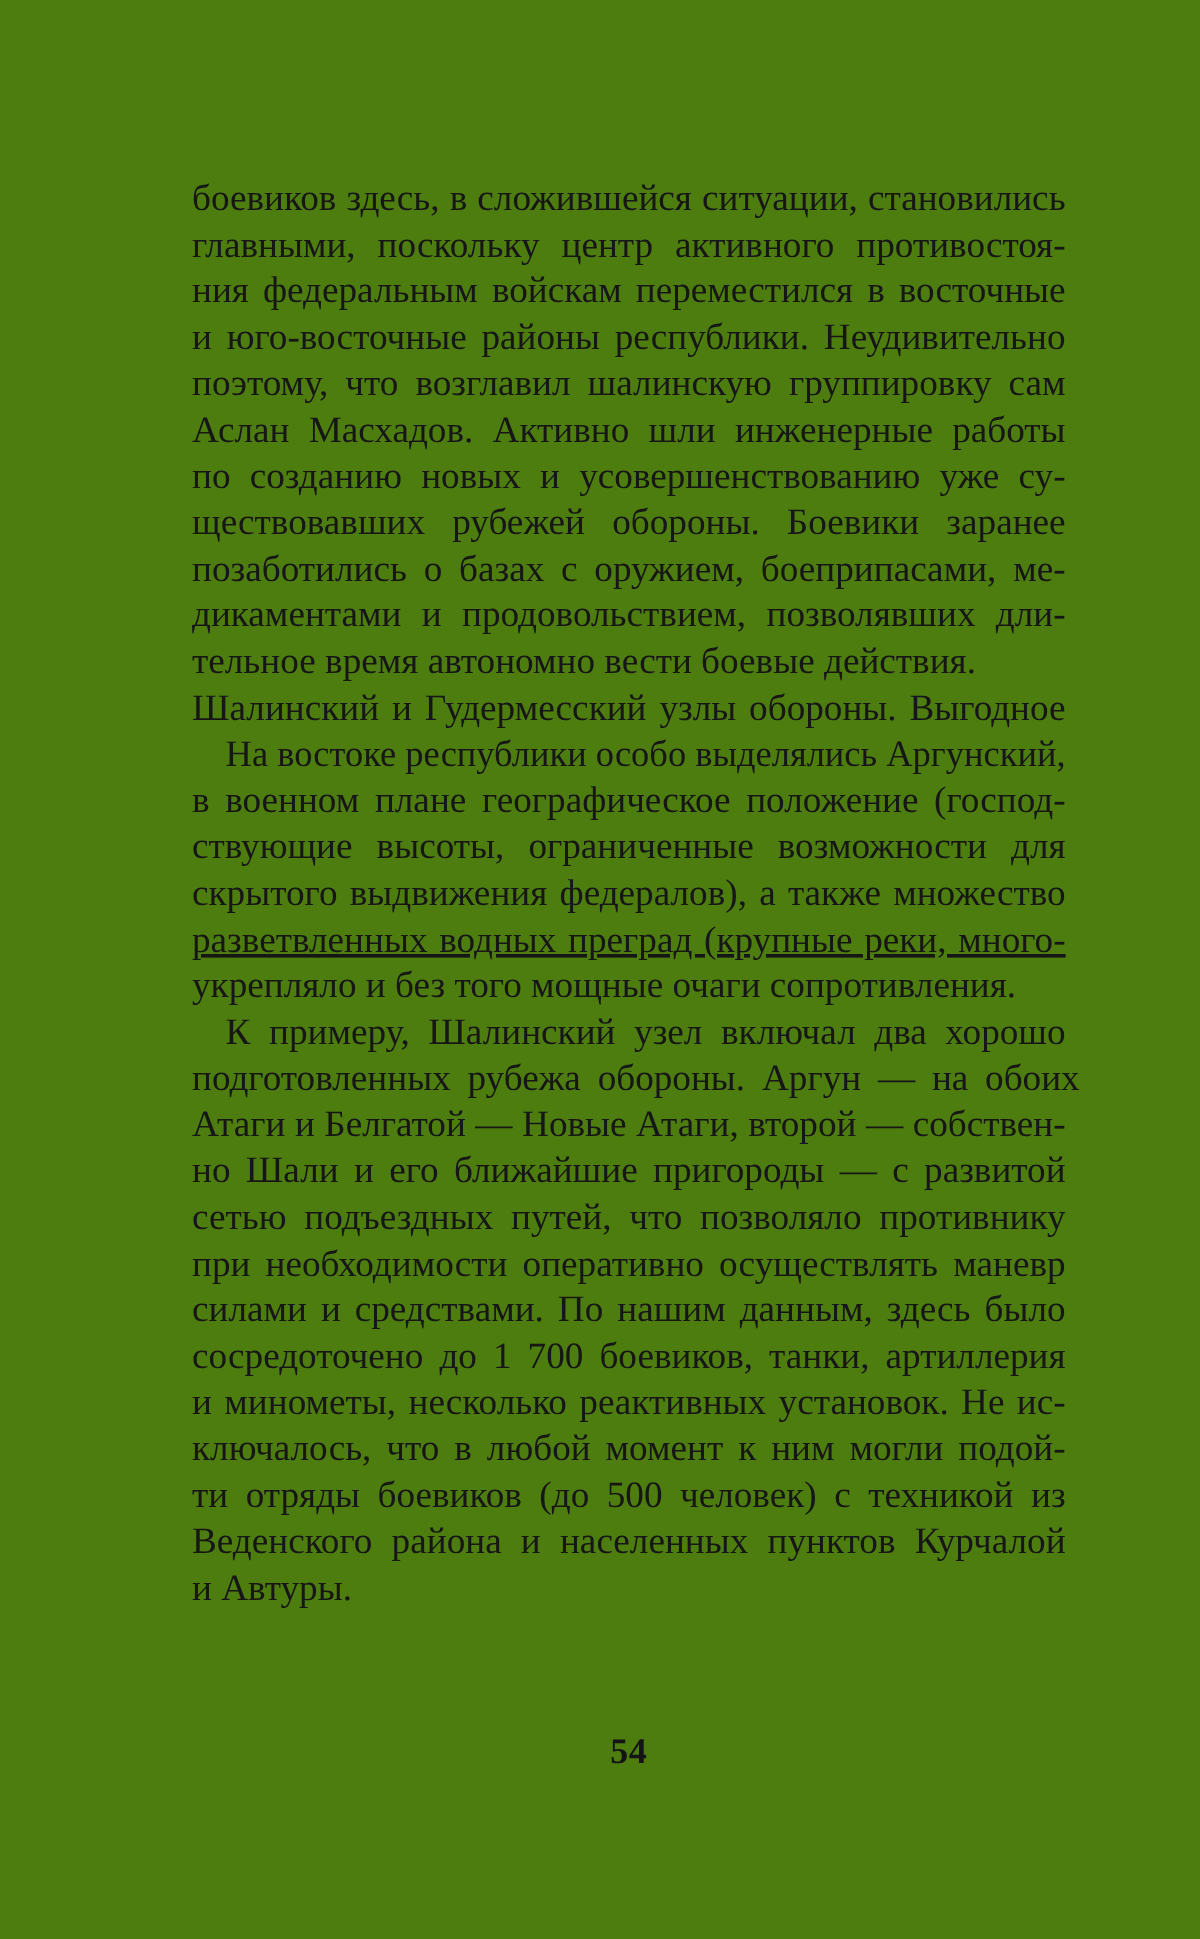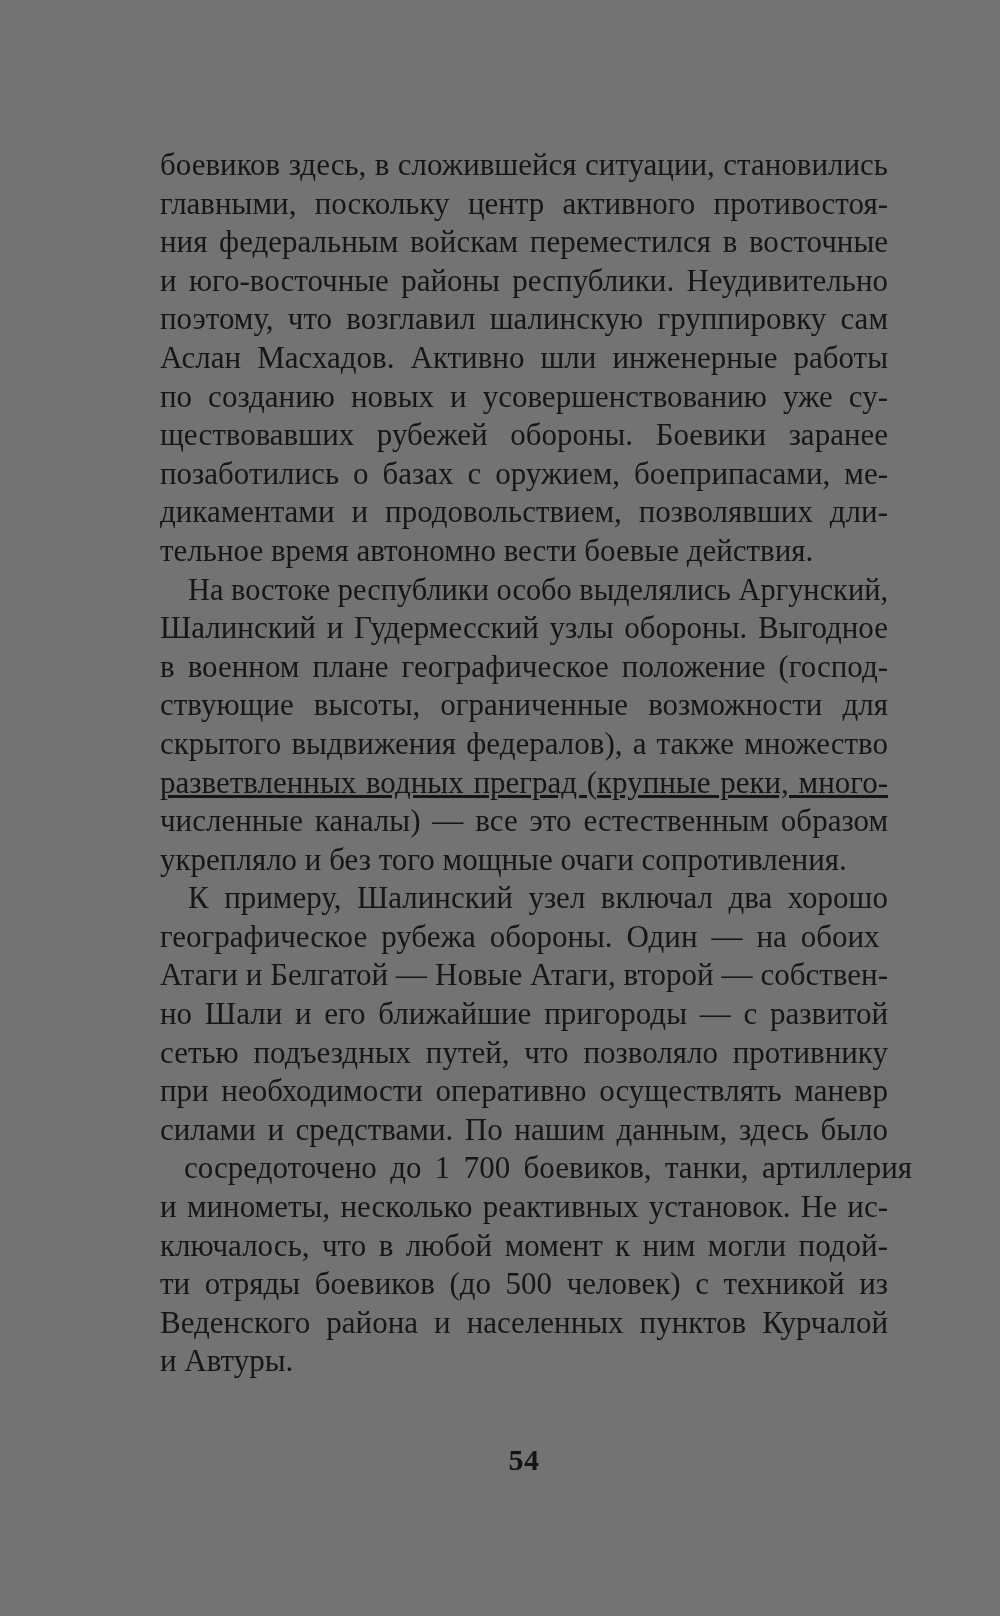--- a/index.html
+++ b/index.html
@@ -11,21 +11,21 @@
     height: 1616px;
     background: #ffffff;
     position: relative;
     font-family: "Liberation Serif", "DejaVu Serif", serif;
     color: #161616;
     overflow: hidden;
   }
   .page {
     position: absolute;
     inset: 0;
-    background: #737373;
+    background: #4d7c0f;
   }
   .text-block {
     position: absolute;
     left: 160px;
     top: 146px;
     width: 728px;
   }
   .line {
     height: 38.6px;
     line-height: 38.6px;
@@ -62,36 +62,35 @@
       <div class="line"><span style="word-spacing: 10.5469px;">главными, поскольку центр активного противостоя-</span></div>
       <div class="line"><span style="word-spacing: 3.91562px;">ния федеральным войскам переместился в восточные</span></div>
       <div class="line"><span style="word-spacing: 4.55078px;">и юго-восточные районы республики. Неудивительно</span></div>
       <div class="line"><span style="word-spacing: 6.45px;">поэтому, что возглавил шалинскую группировку сам</span></div>
       <div class="line"><span style="word-spacing: 8.3125px;">Аслан Масхадов. Активно шли инженерные работы</span></div>
       <div class="line"><span style="word-spacing: 8.27604px;">по созданию новых и усовершенствованию уже су-</span></div>
       <div class="line"><span style="word-spacing: 14.8711px;">ществовавших рубежей обороны. Боевики заранее</span></div>
       <div class="line"><span style="word-spacing: 6.22135px;">позаботились о базах с оружием, боеприпасами, ме-</span></div>
       <div class="line"><span style="word-spacing: 9.1875px;">дикаментами и продовольствием, позволявших дли-</span></div>
       <div class="line"><span>тельное время автономно вести боевые действия.</span></div>
+      <div class="line"><span style="word-spacing: 2.98125px;">Шалинский и Гудермесский узлы обороны. Выгодное</span></div>
       <div class="line indent"><span style="transform: scaleX(0.980178);">На востоке республики особо выделялись Аргунский,</span></div>
-      <div class="line"><span style="word-spacing: 2.98125px;">Шалинский и Гудермесский узлы обороны. Выгодное</span></div>
       <div class="line"><span style="word-spacing: 5.25312px;">в военном плане географическое положение (господ-</span></div>
       <div class="line"><span style="word-spacing: 12.3164px;">ствующие высоты, ограниченные возможности для</span></div>
       <div class="line"><span style="word-spacing: 2.43438px;">скрытого выдвижения федералов), а также множество</span></div>
       <div class="line"><span style="word-spacing: 1.9625px; text-decoration: underline;">разветвленных водных преград (крупные реки, много-</span></div>
-      <div class="line"><span style="word-spacing: 4.17188px;">численные каналы) — все это естественным образом</span></div>
       <div class="line"><span>укрепляло и без того мощные очаги сопротивления.</span></div>
       <div class="line indent"><span style="word-spacing: 7.73438px;">К примеру, Шалинский узел включал два хорошо</span></div>
-      <div class="line"><span style="word-spacing: 6.21875px;">географическое рубежа обороны. Один — на обоих</span></div>
+      <div class="line"><span style="word-spacing: 6.21875px;">подготовленных рубежа обороны. Аргун — на обоих</span></div>
       <div class="line"><span style="word-spacing: 0.173828px;">Атаги и Белгатой — Новые Атаги, второй — собствен-</span></div>
       <div class="line"><span style="word-spacing: 5.01953px; text-align: right;">но Шали и его ближайшие пригороды — с развитой</span></div>
       <div class="line"><span style="word-spacing: 7.04375px;">сетью подъездных путей, что позволяло противнику</span></div>
       <div class="line"><span style="word-spacing: 4.875px;">при необходимости оперативно осуществлять маневр</span></div>
       <div class="line"><span style="word-spacing: 3.86607px;">силами и средствами. По нашим данным, здесь было</span></div>
-      <div class="line"><span style="word-spacing: 5.61979px; margin-left: 24px;">сосредоточено до 1 700 боевиков, танки, артиллерия</span></div>
+      <div class="line"><span style="word-spacing: 5.61979px;">сосредоточено до 1 700 боевиков, танки, артиллерия</span></div>
       <div class="line"><span style="word-spacing: 2.55208px;">и минометы, несколько реактивных установок. Не ис-</span></div>
       <div class="line"><span style="word-spacing: 4.68945px;">ключалось, что в любой момент к ним могли подой-</span></div>
       <div class="line"><span style="word-spacing: 6.80664px;">ти отряды боевиков (до 500 человек) с техникой из</span></div>
       <div class="line"><span style="word-spacing: 8.25313px;">Веденского района и населенных пунктов Курчалой</span></div>
       <div class="line"><span>и Автуры.</span></div>
     </div>
   <div class="page-number">54</div>
 </div>
 
 </body></html>

